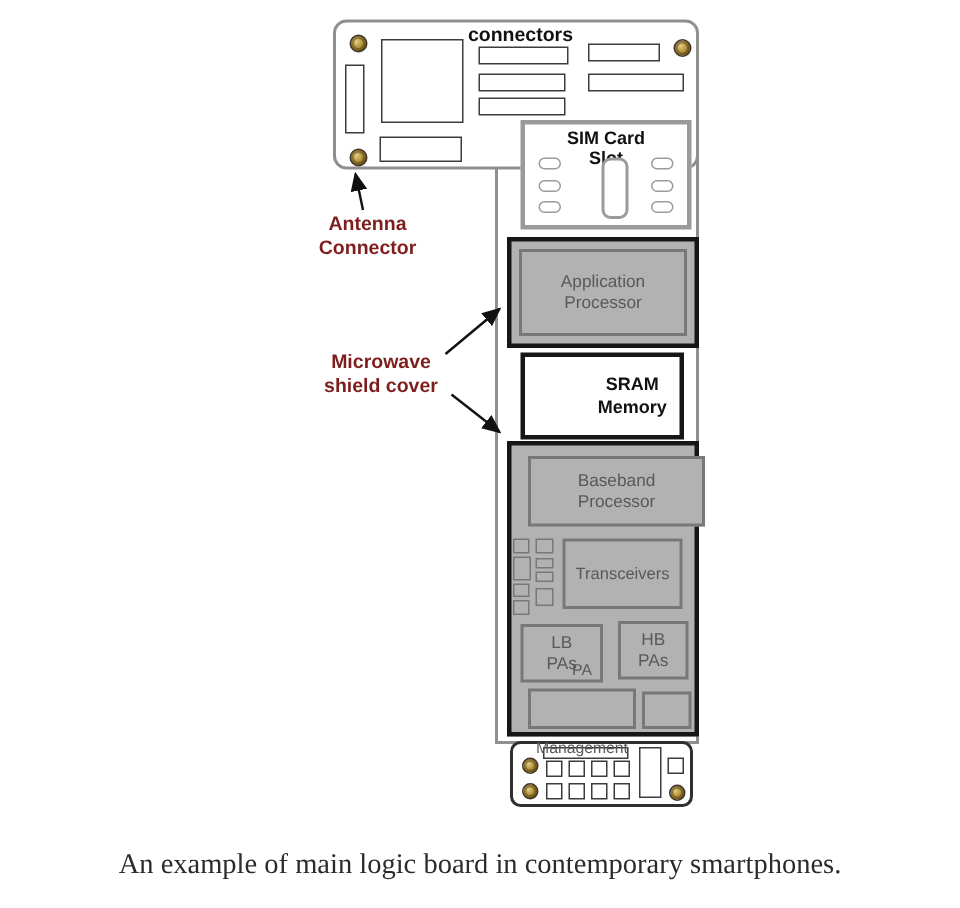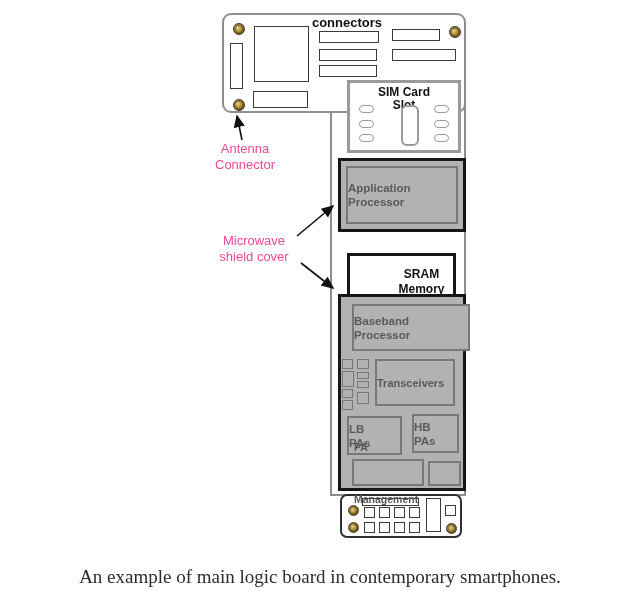--- a/index.html
+++ b/index.html
@@ -18,36 +18,36 @@
   
   .screw { position:absolute; width:12px; height:12px; border-radius:50%;
            border:1px solid #403428;
            background:radial-gradient(circle at 35% 35%, #e6d088, #a8862e 55%, #554010);
            box-shadow:inset 0 0 0 2px rgba(80,62,18,.45); }
 
   
   .shield { position:absolute; left:338px; width:128px; background:#b2b2b2; border:3px solid #161616; z-index:3; }
   .shield-app { top:158px; height:74px; }
   .shield-bb  { top:294px; height:197px; }
-  .comp { position:absolute; border:2px solid #787878; color:#595959; font-weight:bold;
-          font-size:11.5px; line-height:14px; 
+  .comp { position:absolute; border:2px solid #787878; color:#595959; font-weight:normal;
+          font-size:11.5px; line-height:14px; text-align:center;
           display:flex; flex-direction:column; justify-content:center; background:#b2b2b2; }
   .mini { position:absolute; border:1.5px solid #787878; background:#b2b2b2; }
 
   
   .whitebox { position:absolute; background:#fff; z-index:3; text-align:center; font-weight:bold;padding-left:40px; }
   .sim-box  { left:347px; top:80px; width:114px; height:73px; border:3px solid #9a9a9a; font-size:12px; line-height:13px; color:#111; }
-  .sram-box { left:347px; top:253px; width:109px; height:58px; border:3px solid #161616; color:#111;
+  .sram-box { left:347px; top:235px; width:109px; height:58px; border:3px solid #161616; color:#111;
               display:flex; flex-direction:column; justify-content:center; font-size:12px; line-height:15px; }
 
   .sim-pill { position:absolute; width:15px; height:8px; border:1.5px solid #9a9a9a; border-radius:4px; background:#fff; }
   .sim-slot { position:absolute; left:51px; top:22px; width:18px; height:41px; border:2px solid #9a9a9a; border-radius:6px; background:#fff; }
 
   
-  .callout { position:absolute; font-weight:normal; font-size:13px; line-height:16px; color:#ec4899; text-align:center; z-index:4; }
+  .callout { position:absolute; font-weight:bold; font-size:13px; line-height:16px; color:#7f1d1d; text-align:center; z-index:4; }
   .line2 span { display:block; }
   .connectors-label { position:absolute; left:82px; top:0px; width:82px; text-align:center; font-weight:bold; font-size:13px; color:#111; }
 
   .arrows { position:absolute; left:0; top:0; width:640px; height:605px; z-index:4; pointer-events:none; }
 
   .caption { position:absolute; left:0; top:566px; width:640px; text-align:center;
              font-family:"Liberation Serif", serif; font-size:19px; color:#2b2b2b; }
 </style>
 </head>
 <body>

